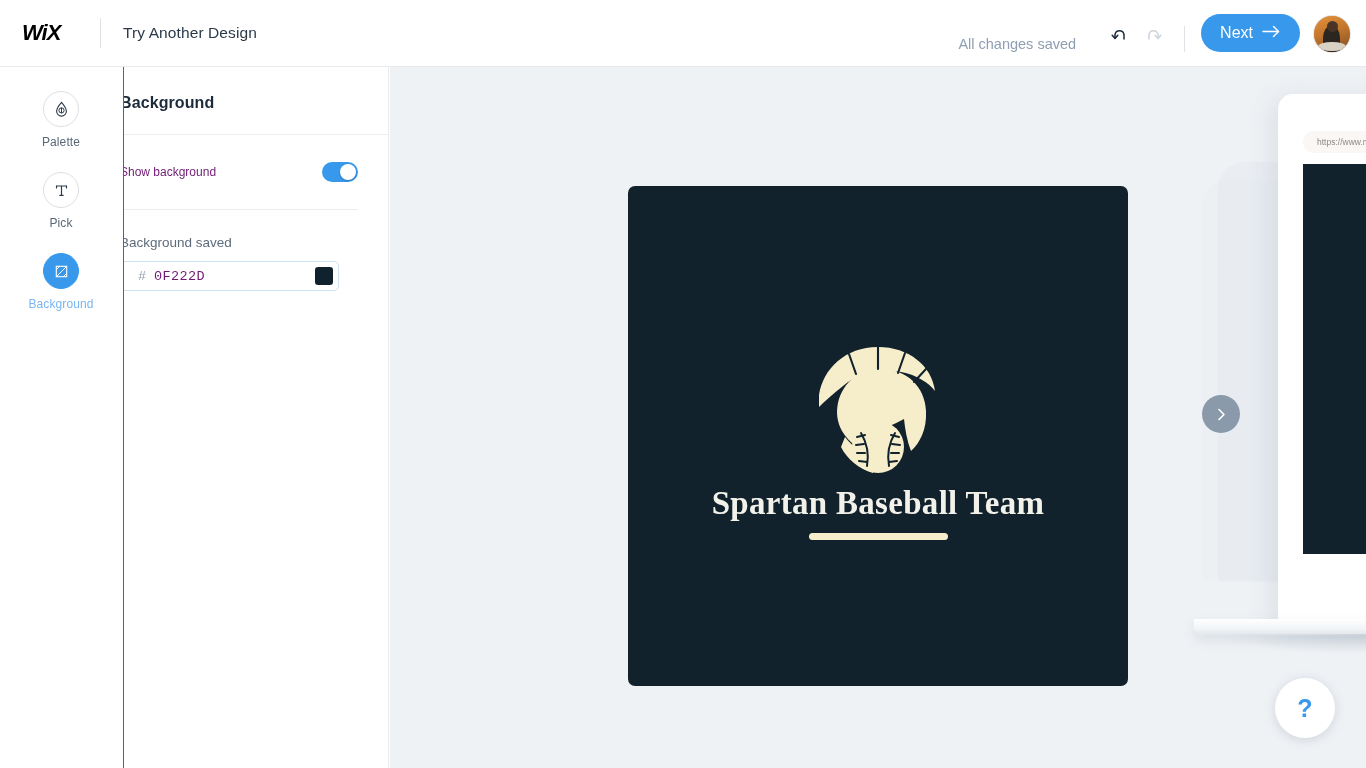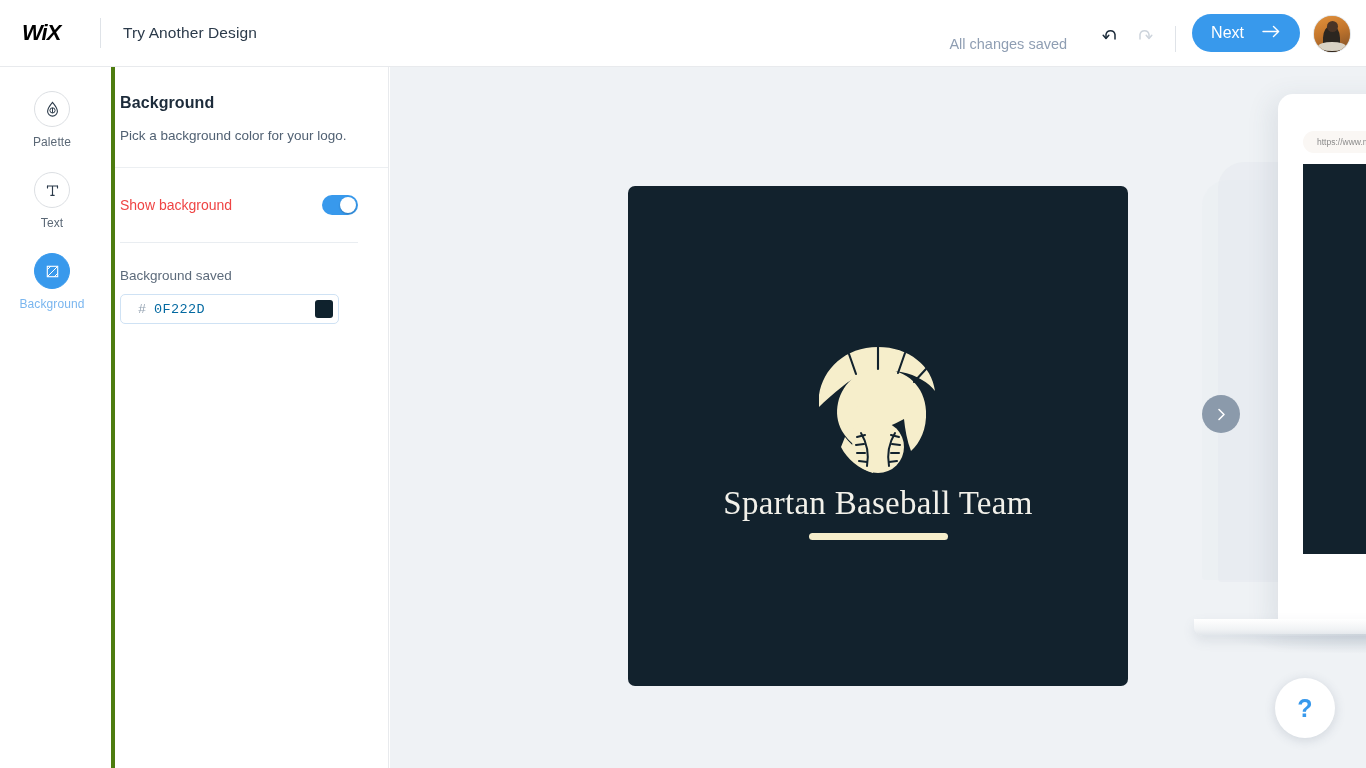--- a/index.html
+++ b/index.html
@@ -52,42 +52,42 @@
   .icon-btn.disabled { cursor: default; }
   .sep {
     width: 1px; height: 26px; background: #dfe3e8;
     margin: 0 16px 0 14px;
   }
   .next-btn {
     height: 38px; min-width: 98px;
     background: #3899ec; border-radius: 19px;
     color: #ffffff; font-size: 16px;
     display: flex; align-items: center; justify-content: center;
-    gap: 18px; padding: 0 19px; cursor: pointer;
+    gap: 9px; padding: 0 19px; cursor: pointer;
     border: none;
     font-family: "Liberation Sans", sans-serif;
   }
   .avatar {
     width: 36px; height: 36px; border-radius: 50%;
     margin-left: 14px; cursor: pointer;
     overflow: hidden; position: relative;
     background: #caa57a;
     box-shadow: 0 0 0 1px #e2e6ea;
   }
   .avatar .a-sky { position:absolute; inset:0; background:linear-gradient(160deg,#e3923c 0%,#c4762c 45%,#7c4f27 100%); }
   .avatar .a-body { position:absolute; left:9px; top:10px; width:17px; height:26px; border-radius:45% 45% 0 0; background:#2c2620; }
   .avatar .a-head { position:absolute; left:13px; top:5px; width:11px; height:11px; border-radius:50%; background:#4a3426; }
   .avatar .a-plate { position:absolute; left:4px; bottom:1px; width:28px; height:9px; border-radius:50%; background:#d9d2c4; }
 
   
   .rail {
-    position: absolute; top: 67px; left: 7px;
+    position: absolute; top: 67px; left: 16px;
     width: 108px; height: 701px;
     background: #ffffff;
-    border-right: 4px solid #4d7c0f;
+    border-right: 1px solid #4d7c0f;
     padding-top: 24px;
     z-index: 30;
   }
   .rail-item {
     width: 90px;
     display: flex; flex-direction: column; align-items: center;
     margin-bottom: 23px; cursor: pointer;
   }
   .rail-circle {
     width: 36px; height: 36px; border-radius: 50%;
@@ -113,21 +113,21 @@
     z-index: 25;
   }
   .panel-head { padding: 27px 30px 22px 30px; border-bottom: 1px solid #eceff2; }
   .panel-title { font-size: 16px; font-weight: bold; color: #1c2b3a; letter-spacing: .1px; }
   .panel-desc { margin-top: 15px; font-size: 13.5px; color: #516173; line-height: 1.35; }
   .panel-body { padding: 0 30px; }
   .row-toggle {
     display: flex; align-items: center; justify-content: space-between;
     height: 74px;
   }
-  .row-label { font-size: 14px; color: #ef4444; }
+  .row-label { font-size: 12px; color: #701a75; }
   .toggle {
     width: 36px; height: 20px; border-radius: 10px;
     background: #3899ec; position: relative; cursor: pointer;
     flex: none;
   }
   .toggle .knob {
     position: absolute; top: 2px; right: 2px;
     width: 16px; height: 16px; border-radius: 50%;
     background: #ffffff;
     box-shadow: 0 1px 2px rgba(0,0,0,.22);
@@ -139,21 +139,21 @@
     height: 30px; width: 219px;
     border: 1px solid #cfe2f4; border-radius: 5px;
     background: #ffffff;
     display: flex; align-items: center;
     padding: 0 5px 0 17px;
     cursor: text;
   }
   .hex-hash { font-size: 13.5px; color: #95a3b2; margin-right: 8px;
     font-family: "Liberation Mono", monospace; }
   .hex-value {
-    font-size: 13.5px; color: #0369a1; letter-spacing: .4px;
+    font-size: 13.5px; color: #701a75; letter-spacing: .4px;
     font-family: "Liberation Mono", monospace;
     flex: 1;
   }
   .swatch {
     width: 18px; height: 18px; border-radius: 3px;
     background: #0F222D; cursor: pointer; flex: none;
   }
 
   
   .canvas {
@@ -168,21 +168,21 @@
     position: absolute; left: 238px; top: 119px;
     width: 500px; height: 500px;
     background: #12222D; border-radius: 7px;
     display: flex; flex-direction: column;
     align-items: center; justify-content: center;
     overflow: hidden;
   }
   .logo-mark { width: 190px; height: 150px; margin-bottom: 2px; }
   .logo-text {
     font-family: "Liberation Serif", serif;
-    font-weight: normal;
+    font-weight: bold;
     font-size: 33px;
     color: #f2f1ea;
     letter-spacing: .3px;
     white-space: nowrap;
   }
   .logo-bar {
     margin-top: 11px;
     width: 139px; height: 7px; border-radius: 4px;
     background: #f6eecb;
   }
@@ -334,21 +334,21 @@
       <div class="rail-label">Palette</div>
     </div>
 
     <div class="rail-item">
       <div class="rail-circle">
         <svg width="19" height="19" viewBox="0 0 19 19" aria-hidden="true">
           <path d="M4.5 5 H14.5 M9.5 5 V14.3 M7.8 14.3 H11.2" fill="none" stroke="#2b3a4a" stroke-width="1.15" stroke-linecap="round"></path>
           <path d="M4.5 5 V7 M14.5 5 V7" fill="none" stroke="#2b3a4a" stroke-width="1.15" stroke-linecap="round"></path>
         </svg>
       </div>
-      <div class="rail-label">Text</div>
+      <div class="rail-label">Pick</div>
     </div>
 
 
 
     <div class="rail-item active">
       <div class="rail-circle">
         <svg width="19" height="19" viewBox="0 0 19 19" aria-hidden="true">
           <defs>
             <clipPath id="bgclip">
                 <rect x="4.3" y="4.3" width="10.4" height="10.4"></rect>
@@ -364,21 +364,20 @@
       </div>
       <div class="rail-label">Background</div>
     </div>
 
   </div>
 
   <div class="panel">
 
     <div class="panel-head">
       <div class="panel-title">Background</div>
-      <div class="panel-desc">Pick a background color for your logo.</div>
     </div>
 
     <div class="panel-body">
 
       <div class="row-toggle">
         <span class="row-label">Show background</span>
         <div class="toggle">
           <span class="knob"></span>
         </div>
       </div>

